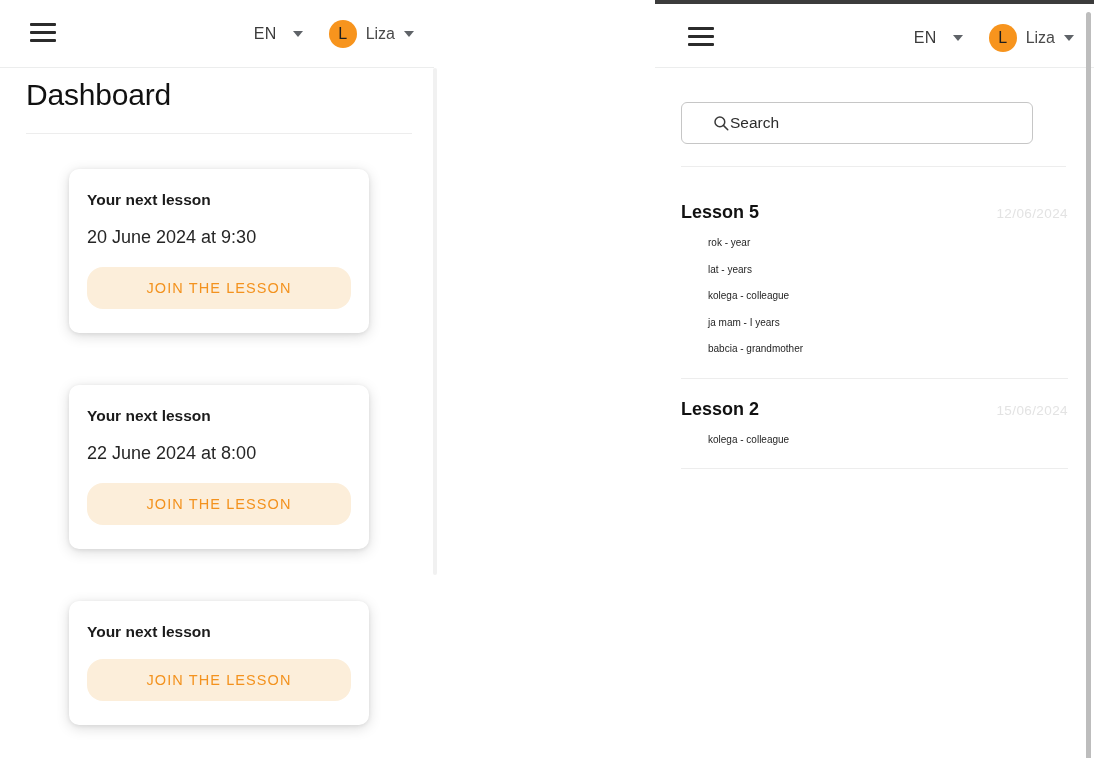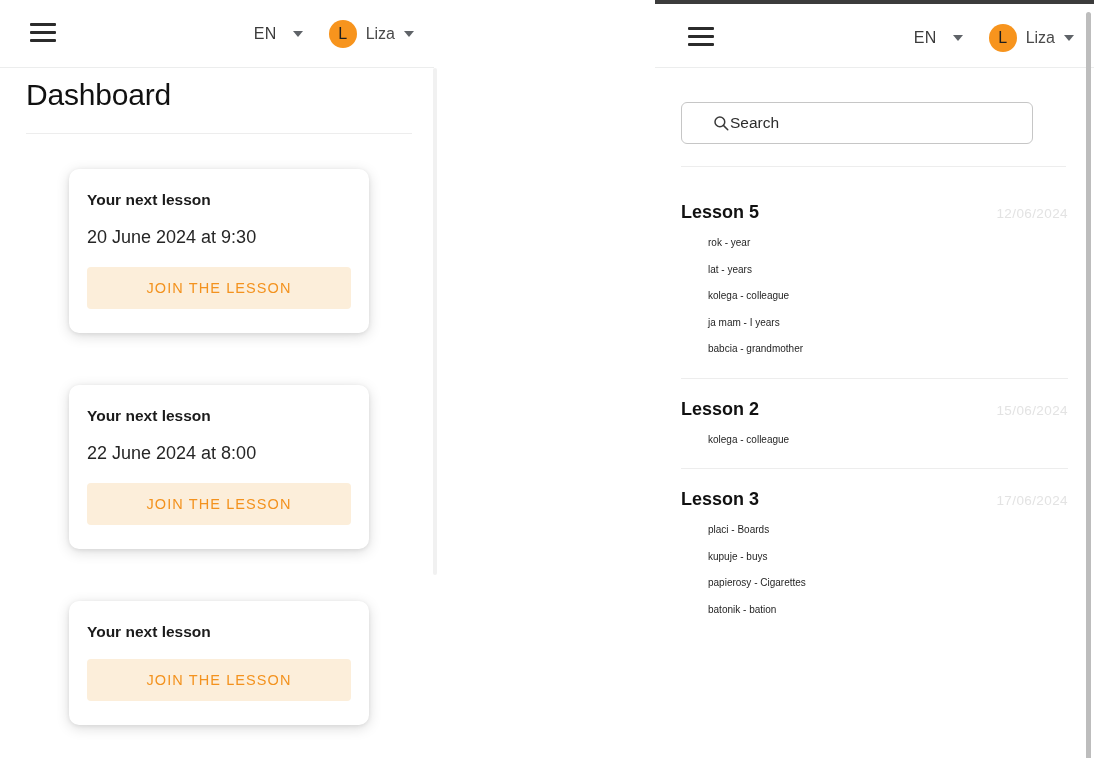--- a/index.html
+++ b/index.html
@@ -170,21 +170,21 @@
     color: #262626;
     margin-bottom: 19px;
     font-weight: 400;
   }
   .join-button {
     display: block;
     width: 100%;
     background: #fceeda;
     color: #f3921e;
     border: none;
-    border-radius: 4px;
+    border-radius: 16px;
     padding: 13px 0;
     font-family: "Liberation Sans", sans-serif;
     font-size: 14.5px;
     letter-spacing: 1.1px;
     cursor: pointer;
     text-align: center;
   }
 
   .lp-scroll-track {
     position: absolute;
@@ -437,32 +437,20 @@
             <span class="lesson-name">Lesson 2</span>
             <span class="lesson-date">15/06/2024</span>
           </div>
           <ul class="word-list">
             <li class="word-item">kolega - colleague</li>
           </ul>
         </div>
 
         <div class="block-sep"></div>
 
-        <div class="lesson-block">
-          <div class="lesson-head">
-            <span class="lesson-name">Lesson 3</span>
-            <span class="lesson-date">17/06/2024</span>
-          </div>
-          <ul class="word-list">
-            <li class="word-item">placi - Boards</li>
-            <li class="word-item">kupuje - buys</li>
-            <li class="word-item">papierosy - Cigarettes</li>
-            <li class="word-item">batonik - bation</li>
-          </ul>
-        </div>
 
       </div>
     </div>
 
     <div class="rp-scroll-track"></div>
   </div>
 
 </div>
 
 </body></html>

